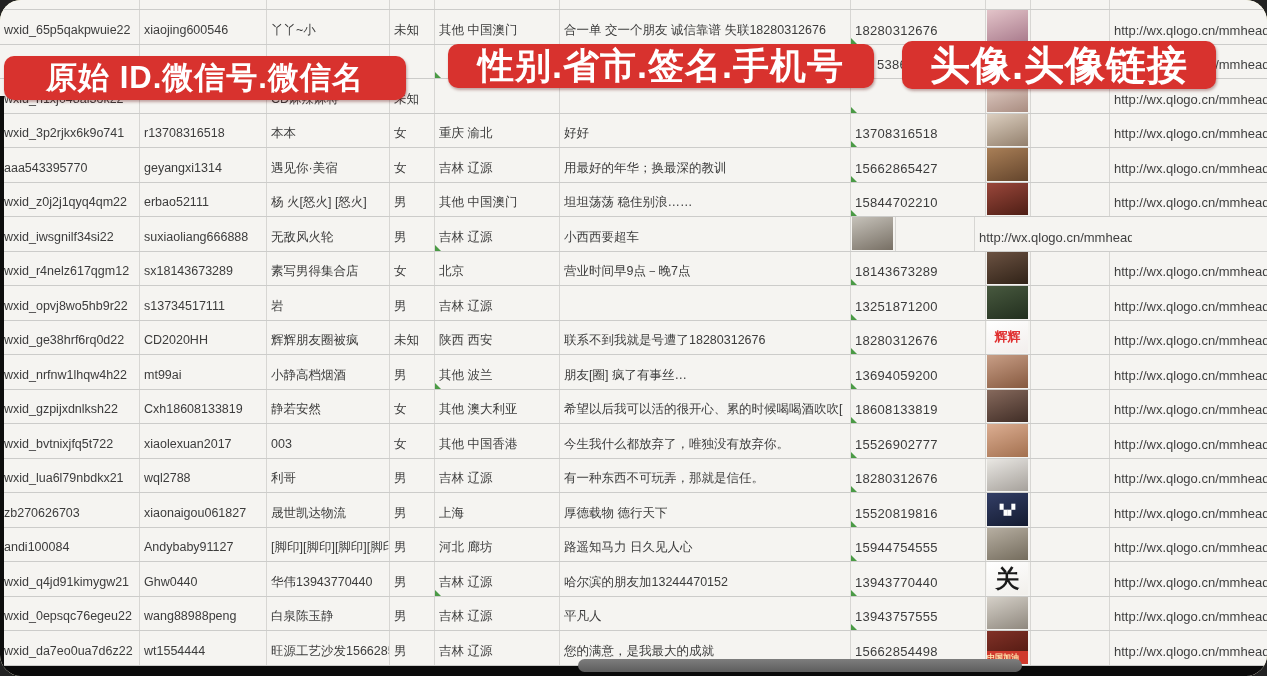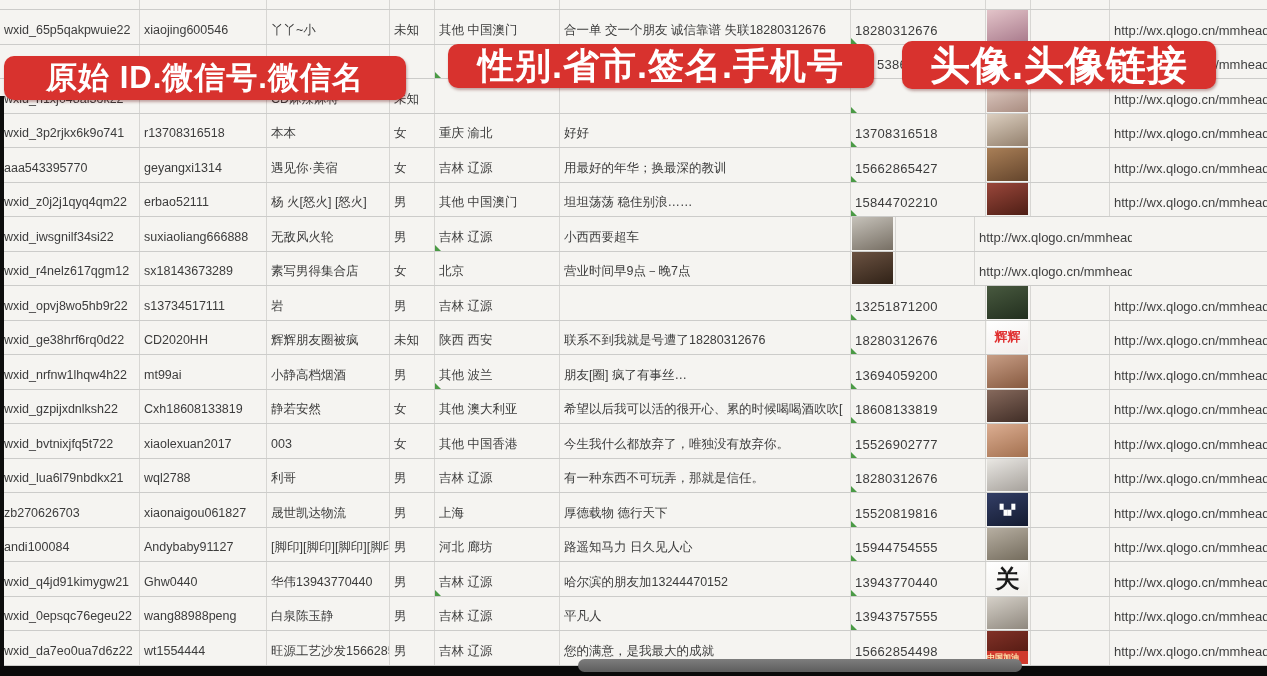--- a/index.html
+++ b/index.html
@@ -1,18 +1,18 @@
 <!DOCTYPE html>
 <html style="--flag-green: #4a9a45;"><head>
 <meta charset="utf-8">
 <style>
   html,body{margin:0;padding:0;background:#222;}
   .stage{
     position:relative;width:1267px;height:676px;overflow:hidden;
-    background:#fef9c3;font-family:"Liberation Sans","DejaVu Sans",sans-serif;
+    background:#fef9c3;font-family:"Liberation Sans","DejaVu Sans",sans-serif;border-radius:21px;
   }
   
   #grid{position:absolute;left:0;top:0;width:1267px;}
   .row{display:flex;height:34.5px;box-sizing:border-box;border-bottom:1px solid #ccccca;background:#f5f4f1;}
   .row.partial-top{height:10px;}
   .row.partial-bottom{height:11px;border-bottom:none;}
   .cell{
     position:relative;box-sizing:border-box;height:100%;
     border-right:1px solid #d7d6d3;
     display:flex;align-items:flex-end;
@@ -174,20 +174,21 @@
         <div class="cell c-blank"></div>
         <div class="cell c-url">http://wx.qlogo.cn/mmhead</div>
       </div>
       <div class="row">
         <div class="cell c-id">wxid_r4nelz617qgm12</div>
         <div class="cell c-wechat">sx18143673289</div>
         <div class="cell c-name">素写男得集合店</div>
         <div class="cell c-gender">女</div>
         <div class="cell c-region">北京</div>
         <div class="cell c-sign">营业时间早9点－晚7点</div>
+        <div class="cell c-phone">18143673289<span class="flag"></span></div>
         <div class="cell c-avatar">
           <div class="avatar" style="background: linear-gradient(160deg, rgb(107, 82, 66), rgb(48, 34, 23));"></div>
         </div>
         <div class="cell c-blank"></div>
         <div class="cell c-url">http://wx.qlogo.cn/mmhead</div>
       </div>
       <div class="row">
         <div class="cell c-id">wxid_opvj8wo5hb9r22</div>
         <div class="cell c-wechat">s13734517111</div>
         <div class="cell c-name">岩</div>

